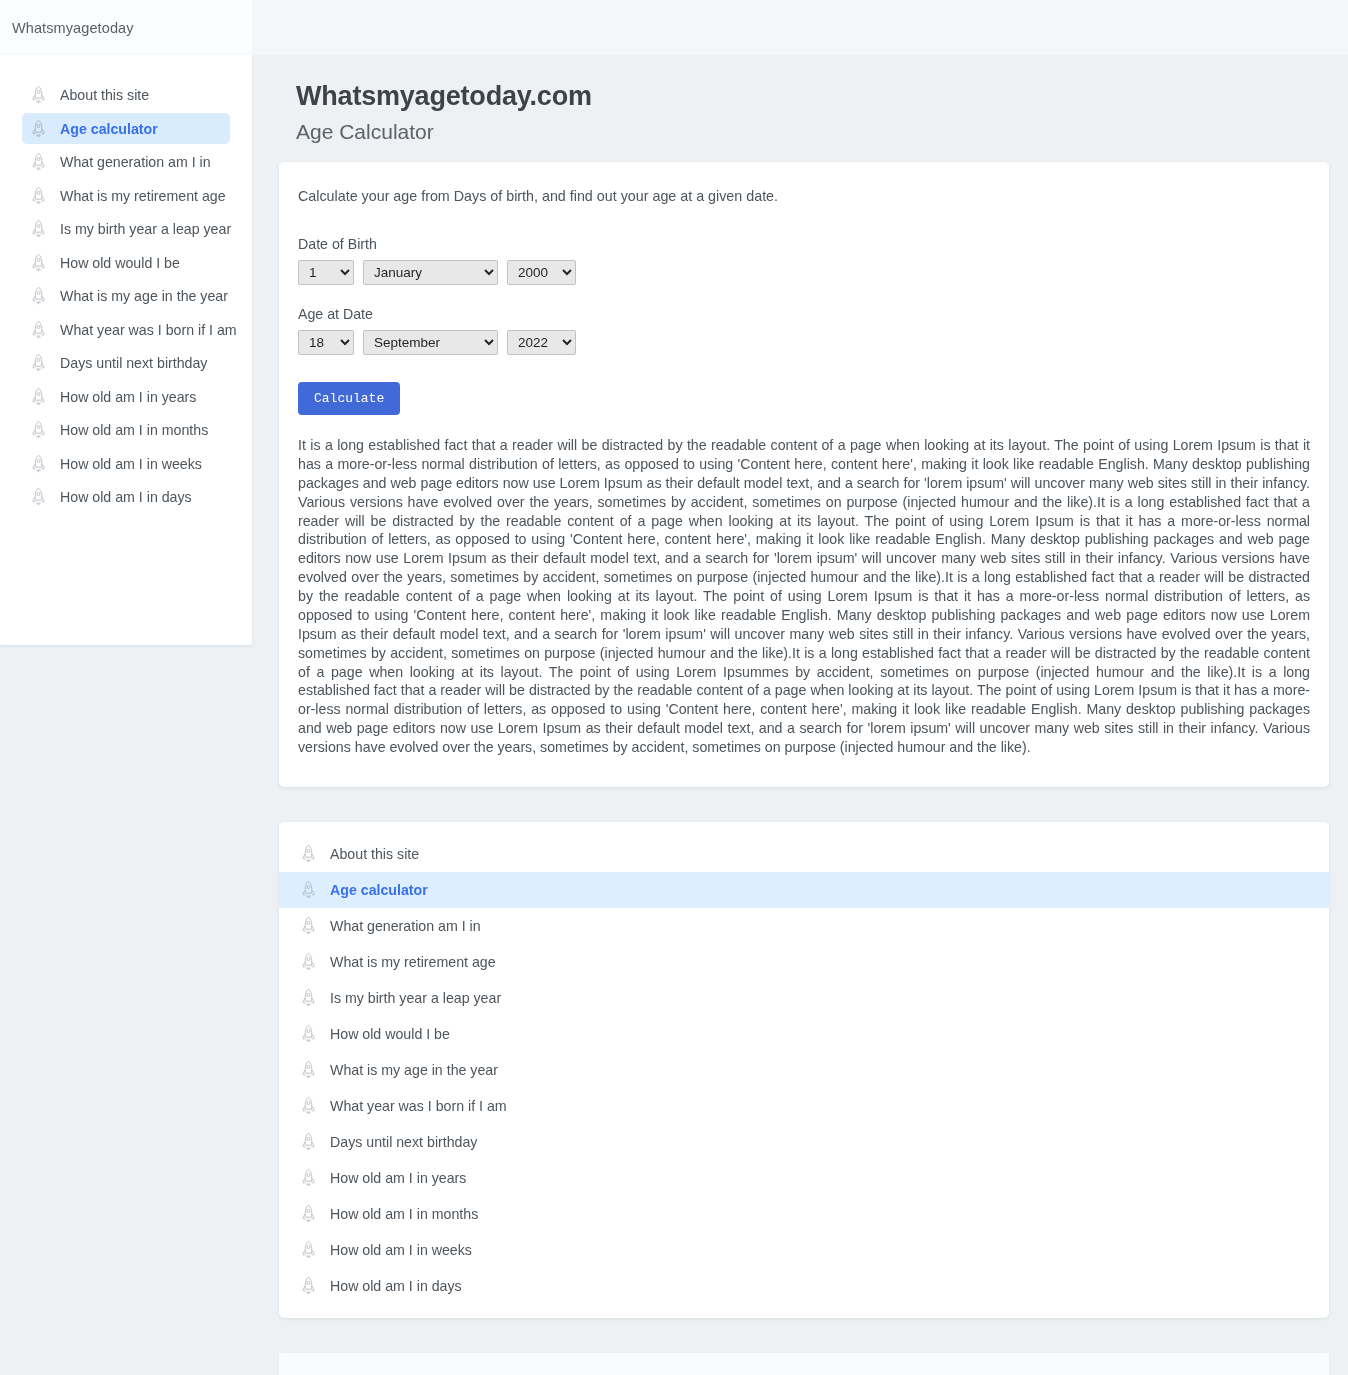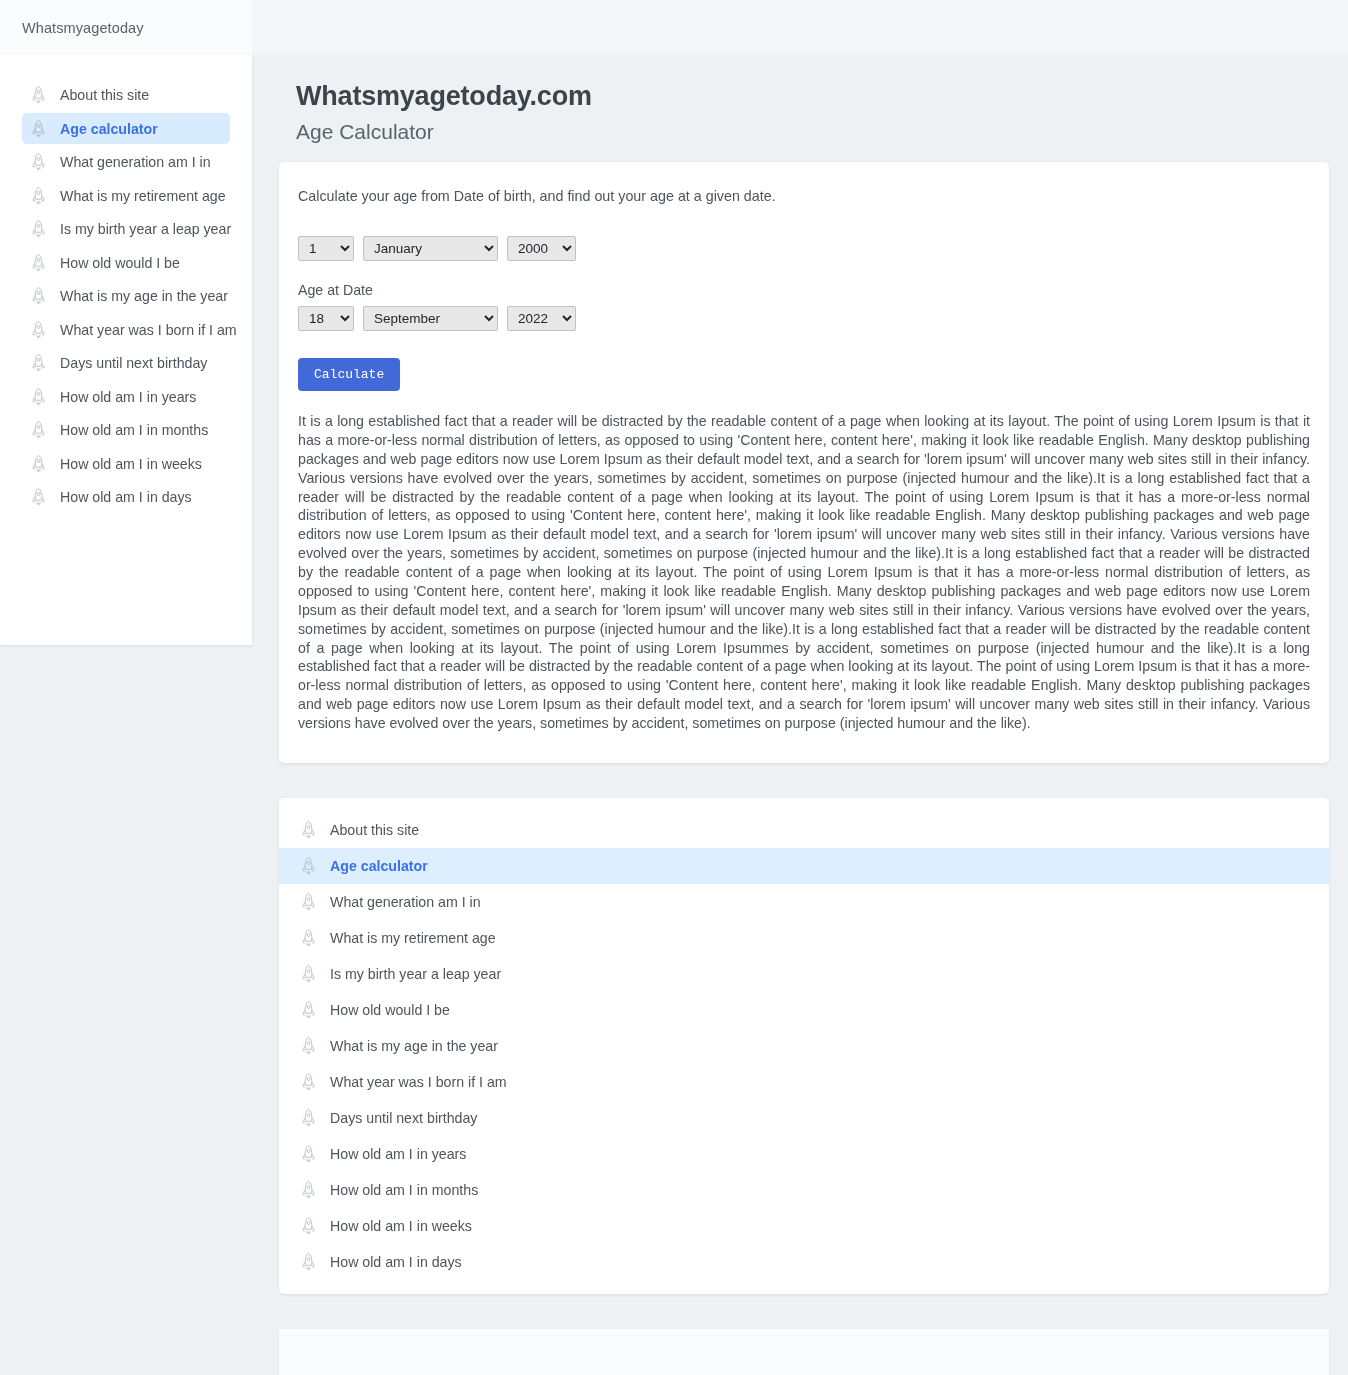--- a/index.html
+++ b/index.html
@@ -9,21 +9,21 @@
     font-family: "Liberation Sans", sans-serif;
     color: #4a5056;
   }
   body { width: 1348px; height: 1375px; position: relative; overflow: hidden; }
 
   
   .topbar {
     position: absolute; left: 0; top: 0; width: 252px; height: 55px;
     background: #fbfcfd;
     display: flex; align-items: center;
-    padding-left: 22px;
+    padding-left: 12px;
   }
   .topbar-title { font-size: 14.5px; color: #5a6167; letter-spacing: .1px; }
   .topbar-rest {
     position: absolute; left: 252px; top: 0; right: 0; height: 55px;
     background: #f4f7f9;
   }
 
   
   .sidebar {
     position: absolute; left: 0; top: 55px; width: 252px; height: 590px;
@@ -281,23 +281,24 @@
 
 <div class="main">
 
   <div class="page-head">
     <h1 class="site-title">Whatsmyagetoday.com</h1>
     <h2 class="page-subtitle">Age Calculator</h2>
   </div>
 
   <div class="card">
     <div class="card-body">
-      <p class="intro">Calculate your age from Date of birth, and find out your age at a given date.</p>
+      <p class="intro">Calculate your age from Days of birth, and find out your age at a given date.</p>
 
       <div>
+        <div class="field-label">Date of Birth</div>
         <div class="selects">
           <select class="sel-day" id="dob-day"><option value="1">1</option><option value="2">2</option><option value="3">3</option><option value="4">4</option><option value="5">5</option><option value="6">6</option><option value="7">7</option><option value="8">8</option><option value="9">9</option><option value="10">10</option><option value="11">11</option><option value="12">12</option><option value="13">13</option><option value="14">14</option><option value="15">15</option><option value="16">16</option><option value="17">17</option><option value="18">18</option><option value="19">19</option><option value="20">20</option><option value="21">21</option><option value="22">22</option><option value="23">23</option><option value="24">24</option><option value="25">25</option><option value="26">26</option><option value="27">27</option><option value="28">28</option><option value="29">29</option><option value="30">30</option><option value="31">31</option></select>
           <select class="sel-month" id="dob-month"><option value="January">January</option><option value="February">February</option><option value="March">March</option><option value="April">April</option><option value="May">May</option><option value="June">June</option><option value="July">July</option><option value="August">August</option><option value="September">September</option><option value="October">October</option><option value="November">November</option><option value="December">December</option></select>
           <select class="sel-year" id="dob-year"><option value="2000">2000</option><option value="2001">2001</option><option value="2002">2002</option><option value="1999">1999</option><option value="1998">1998</option></select>
         </div>
       </div>
 
       <div>
         <div class="field-label">Age at Date</div>
         <div class="selects">

